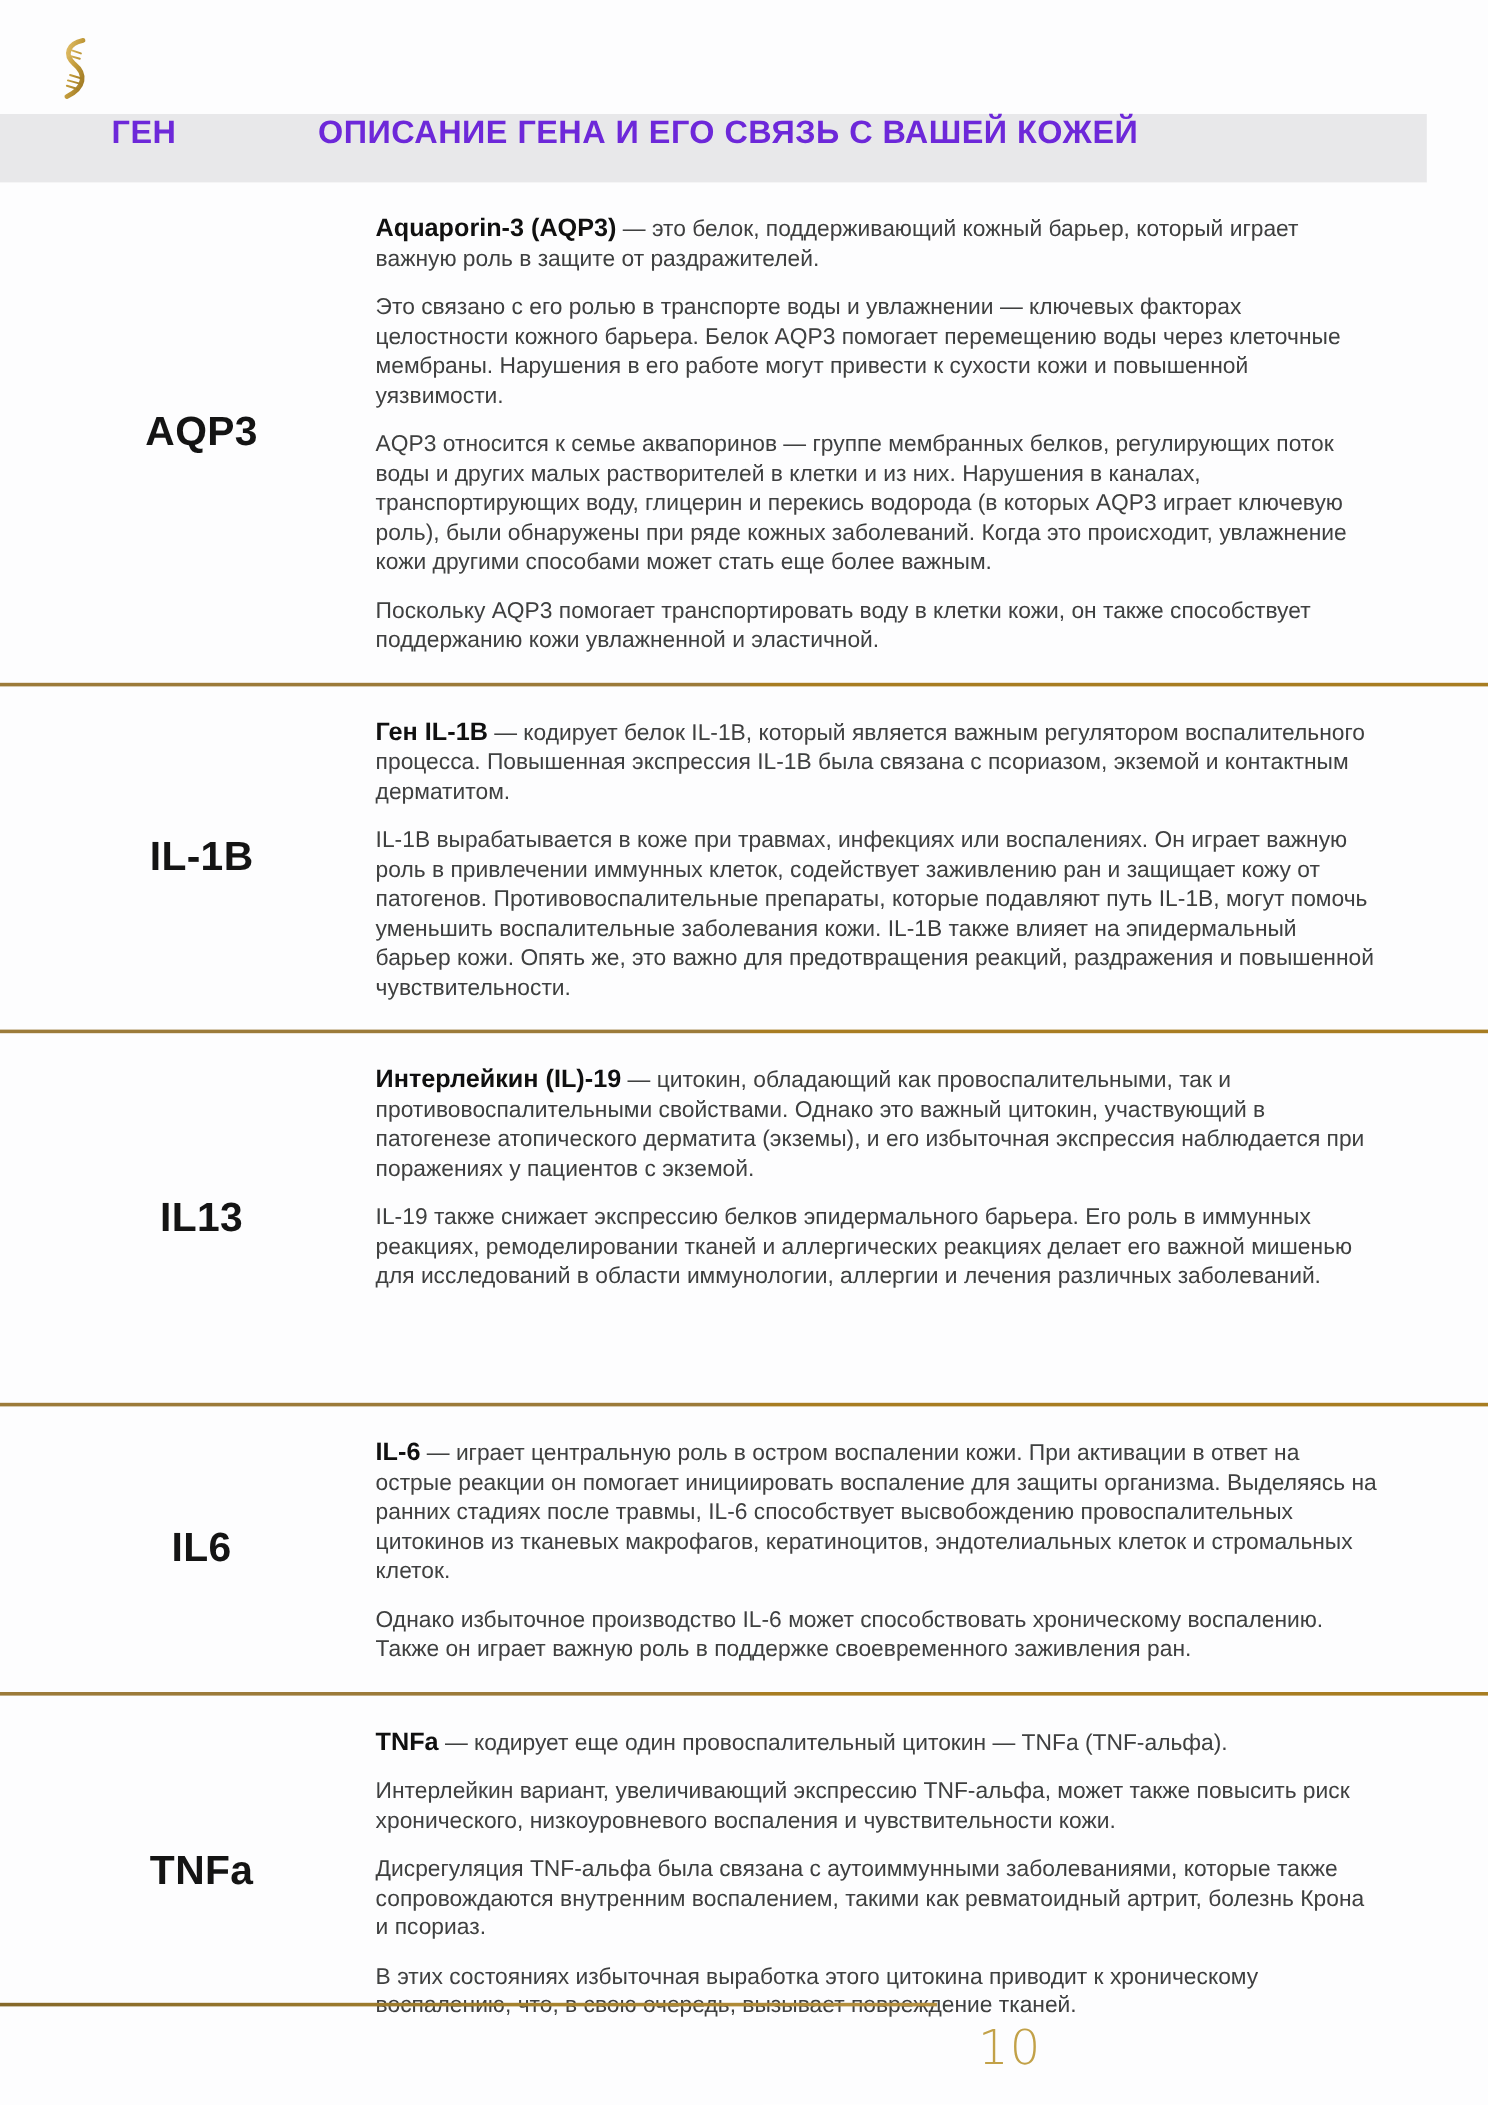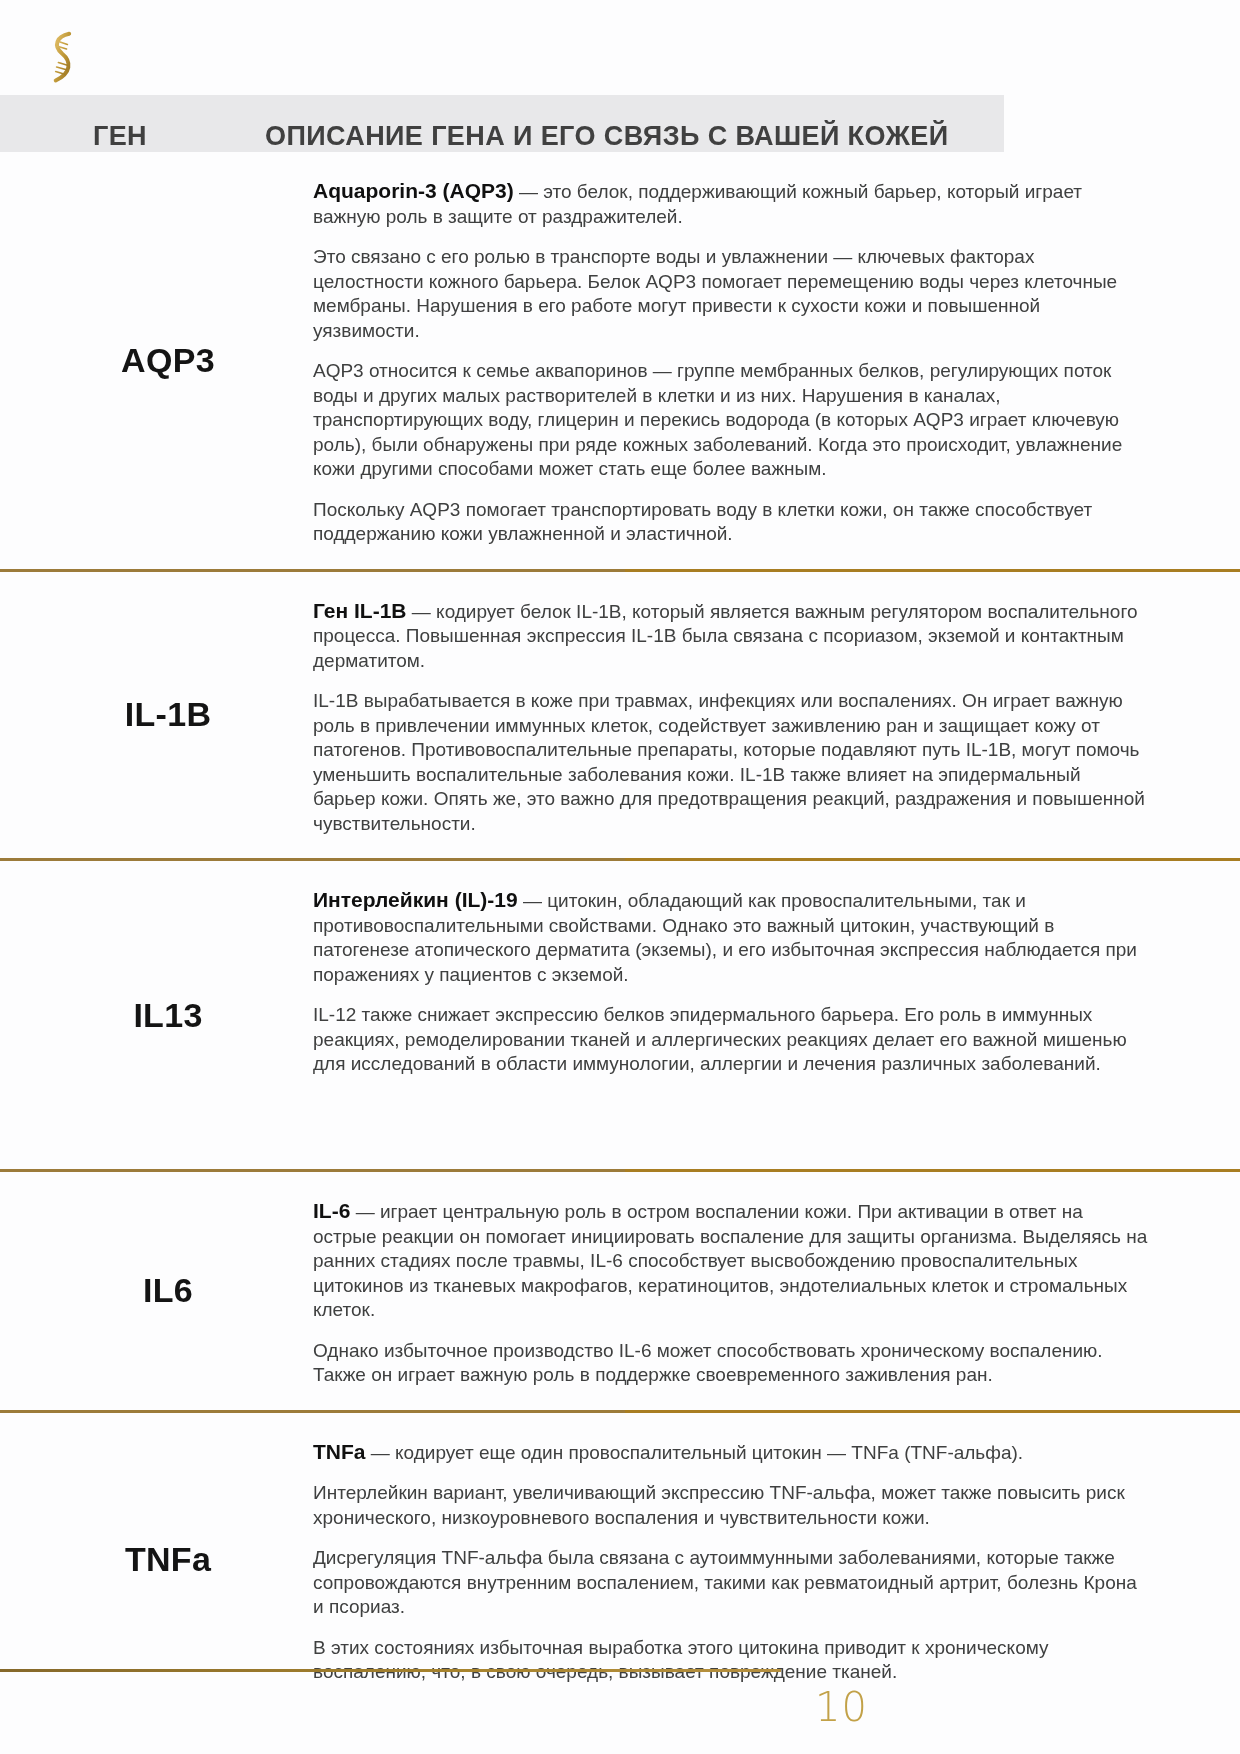--- a/index.html
+++ b/index.html
@@ -7,23 +7,23 @@
     position:relative;
     width:1240px;height:1754px;
     background:#fdfdfe;
     font-family:"Liberation Sans","DejaVu Sans",sans-serif;
     overflow:hidden;
   }
   
   .logo{position:absolute;top:30px;left:44px;width:36px;height:56px;}
   
   .table-header{
-    position:absolute;top:95px;left:0;width:1004px;height:57px;
-    background:#e8e8ea;display:flex;align-items:flex-end;
-    font-weight:bold;color:#404040;font-size:27px;letter-spacing:.4px;
+    position:absolute;top:95px;left:0;width:1189px;height:57px;
+    background:#e8e8ea;display:flex;align-items:flex-start;
+    font-weight:bold;color:#6d28d9;font-size:27px;letter-spacing:.4px;
   }
   .table-header .gene-col-h{width:240px;text-align:center;flex:none;}
   .table-header .desc-col-h{padding-left:25px;}
   
   .table-body{position:absolute;top:152px;left:0;width:1240px;}
   section.row{display:flex;width:1240px;}
   section.row:nth-of-type(1){min-height:404px;}
   section.row:nth-of-type(2){min-height:283px;}
   section.row:nth-of-type(3){min-height:308px;}
   section.row:nth-of-type(4){min-height:222px;}
@@ -93,21 +93,21 @@
       <div class="desc-col">
           <p><strong>Ген IL-1B</strong> <span>— кодирует белок IL-1B, который является важным регулятором воспалительного процесса. Повышенная экспрессия IL-1B была связана с псориазом, экземой и контактным дерматитом.</span></p>
           <p><span>IL-1B вырабатывается в коже при травмах, инфекциях или воспалениях. Он играет важную роль в привлечении иммунных клеток, содействует заживлению ран и защищает кожу от патогенов. Противовоспалительные препараты, которые подавляют путь IL-1B, могут помочь уменьшить воспалительные заболевания кожи. IL-1B также влияет на эпидермальный барьер кожи. Опять же, это важно для предотвращения реакций, раздражения и повышенной чувствительности.</span></p>
         </div>
     </section>
   <div class="divider"></div>
     <section class="row">
       <div class="gene-col">IL13</div>
       <div class="desc-col">
           <p><strong>Интерлейкин (IL)-19</strong> <span>— цитокин, обладающий как провоспалительными, так и противовоспалительными свойствами. Однако это важный цитокин, участвующий в патогенезе атопического дерматита (экземы), и его избыточная экспрессия наблюдается при поражениях у пациентов с экземой.</span></p>
-          <p><span>IL-12 также снижает экспрессию белков эпидермального барьера. Его роль в иммунных реакциях, ремоделировании тканей и аллергических реакциях делает его важной мишенью для исследований в области иммунологии, аллергии и лечения различных заболеваний.</span></p>
+          <p><span>IL-19 также снижает экспрессию белков эпидермального барьера. Его роль в иммунных реакциях, ремоделировании тканей и аллергических реакциях делает его важной мишенью для исследований в области иммунологии, аллергии и лечения различных заболеваний.</span></p>
         </div>
     </section>
   <div class="divider"></div>
     <section class="row">
       <div class="gene-col">IL6</div>
       <div class="desc-col">
           <p><strong>IL-6</strong> <span>— играет центральную роль в остром воспалении кожи. При активации в ответ на острые реакции он помогает инициировать воспаление для защиты организма. Выделяясь на ранних стадиях после травмы, IL-6 способствует высвобождению провоспалительных цитокинов из тканевых макрофагов, кератиноцитов, эндотелиальных клеток и стромальных клеток.</span></p>
           <p><span>Однако избыточное производство IL-6 может способствовать хроническому воспалению. Также он играет важную роль в поддержке своевременного заживления ран.</span></p>
         </div>
     </section>

